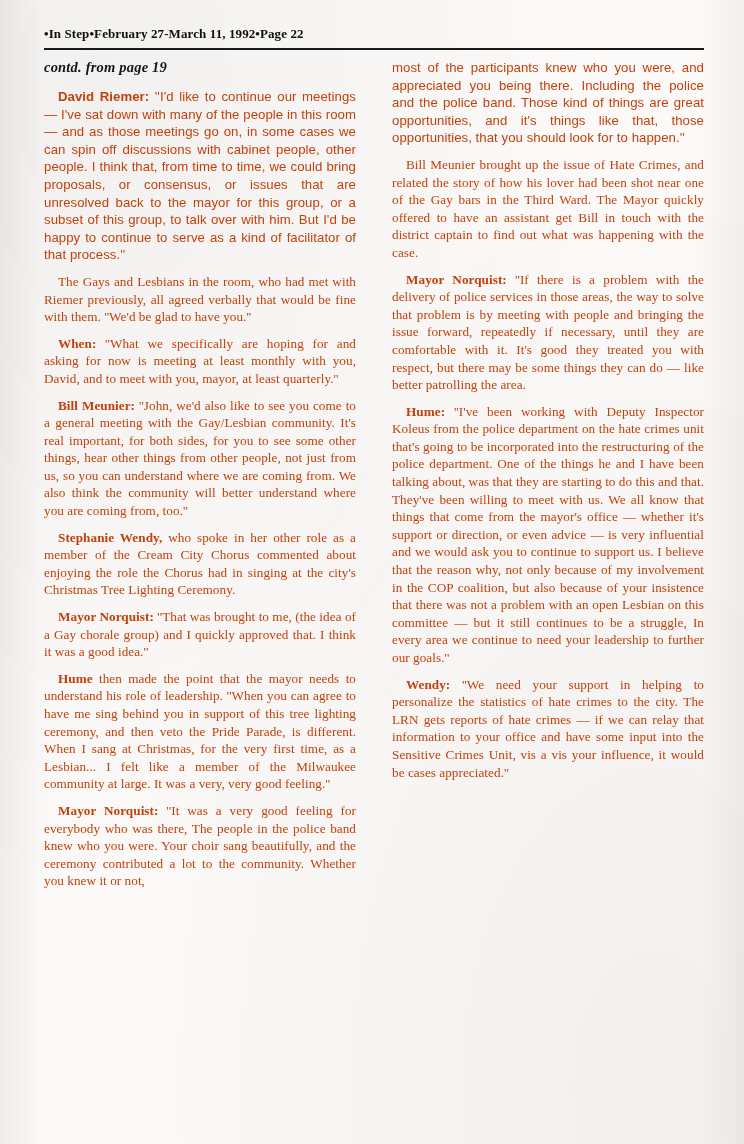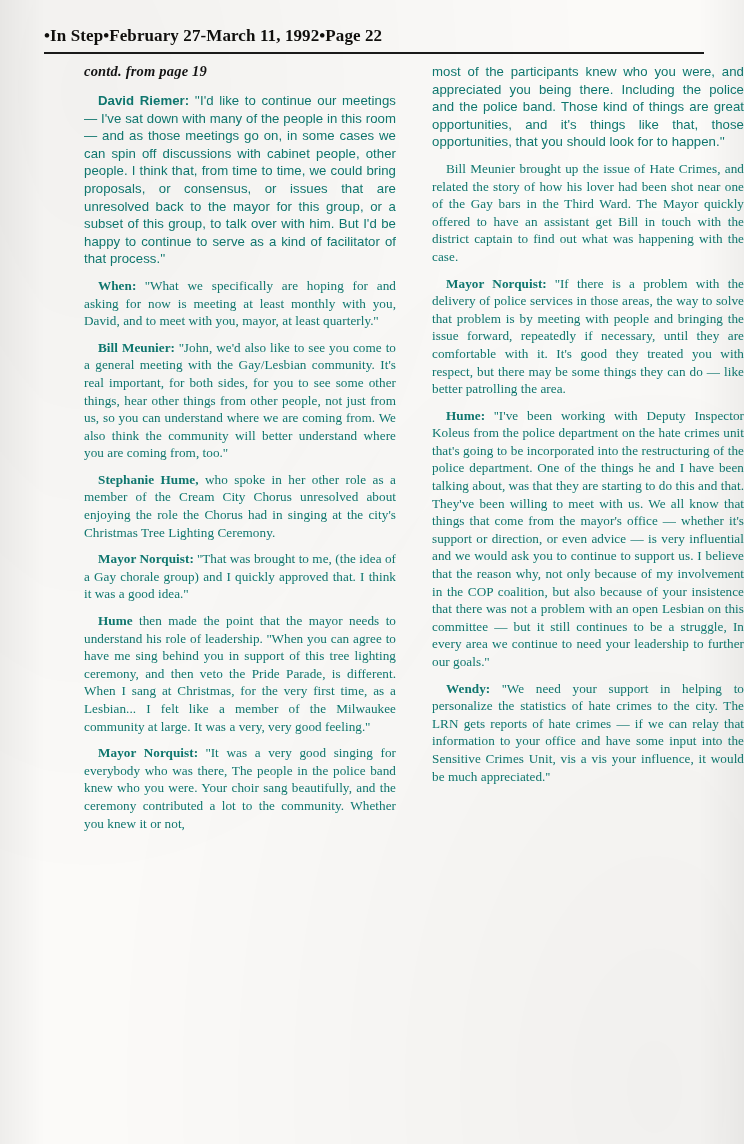--- a/index.html
+++ b/index.html
@@ -37,58 +37,57 @@
   .content {
     position: absolute;
     left: 44px;
     top: 26px;
     width: 660px;
     height: 1100px;
   }
   .masthead {
     font-family: "Liberation Serif", serif;
     font-weight: bold;
-    font-size: 17px;
+    font-size: 13px;
     letter-spacing: 0.1px;
     color: #100f0d;
     margin: 0 0 6px 0;
     white-space: nowrap;
   }
   .rule {
     height: 2px;
     background: #1a1a1a;
     width: 660px;
     margin-bottom: 9px;
   }
   .columns {
     display: flex;
     gap: 36px;
     width: 660px;
-    margin-left: 40px;
   }
   .col {
     width: 312px;
   }
   .contd {
     font-family: "Liberation Serif", serif;
     font-style: italic;
     font-weight: bold;
     font-size: 14.5px;
     margin: 0 0 12px 0;
     letter-spacing: 0.2px;
   }
   p.para {
     margin: 0 0 0 0;
     font-family: "Liberation Sans", sans-serif;
     font-size: 13.2px;
     line-height: 17.6px;
     text-align: justify;
     text-justify: inter-word;
     letter-spacing: 0.05px;
-    color: #0f766e;
+    color: #c2410c;
     text-indent: 0;
   }
   p.para + p.para {
     margin-top: 9px;
     font-family: Liberation Serif, serif;
   }
   p.para.indent {
     text-indent: 14px;
   }
   .spk {
@@ -103,34 +102,35 @@
 
     <div class="masthead">•In Step•February 27-March 11, 1992•Page 22</div>
     <div class="rule"></div>
 
     <div class="columns">
 
       <div class="col">
         <div class="contd">contd. from page 19</div>
         <div class="col-body">
             <p class="para indent"><span class="spk">David Riemer:</span><span> ''I'd like to continue our meetings — I've sat down with many of the people in this room — and as those meetings go on, in some cases we can spin off discussions with cabinet people, other people. I think that, from time to time, we could bring proposals, or consensus, or issues that are unresolved back to the mayor for this group, or a subset of this group, to talk over with him. But I'd be happy to continue to serve as a kind of facilitator of that process.''</span></p>
+            <p class="para indent"><span>The Gays and Lesbians in the room, who had met with Riemer previously, all agreed verbally that would be fine with them. ''We'd be glad to have you.''</span></p>
             <p class="para indent"><span class="spk">When:</span><span> ''What we specifically are hoping for and asking for now is meeting at least monthly with you, David, and to meet with you, mayor, at least quarterly.''</span></p>
             <p class="para indent"><span class="spk">Bill Meunier:</span><span> ''John, we'd also like to see you come to a general meeting with the Gay/Lesbian community. It's real important, for both sides, for you to see some other things, hear other things from other people, not just from us, so you can understand where we are coming from. We also think the community will better understand where you are coming from, too.''</span></p>
-            <p class="para indent"><span class="spk">Stephanie Hume,</span><span> who spoke in her other role as a member of the Cream City Chorus unresolved about enjoying the role the Chorus had in singing at the city's Christmas Tree Lighting Ceremony.</span></p>
+            <p class="para indent"><span class="spk">Stephanie Wendy,</span><span> who spoke in her other role as a member of the Cream City Chorus commented about enjoying the role the Chorus had in singing at the city's Christmas Tree Lighting Ceremony.</span></p>
             <p class="para indent"><span class="spk">Mayor Norquist:</span><span> ''That was brought to me, (the idea of a Gay chorale group) and I quickly approved that. I think it was a good idea.''</span></p>
             <p class="para indent"><span class="spk">Hume</span><span> then made the point that the mayor needs to understand his role of leadership. ''When you can agree to have me sing behind you in support of this tree lighting ceremony, and then veto the Pride Parade, is different. When I sang at Christmas, for the very first time, as a Lesbian... I felt like a member of the Milwaukee community at large. It was a very, very good feeling.''</span></p>
-            <p class="para indent"><span class="spk">Mayor Norquist:</span><span> ''It was a very good singing for everybody who was there, The people in the police band knew who you were. Your choir sang beautifully, and the ceremony contributed a lot to the community. Whether you knew it or not,</span></p>
+            <p class="para indent"><span class="spk">Mayor Norquist:</span><span> ''It was a very good feeling for everybody who was there, The people in the police band knew who you were. Your choir sang beautifully, and the ceremony contributed a lot to the community. Whether you knew it or not,</span></p>
           </div>
       </div>
 
       <div class="col">
         <div class="col-body">
             <p class="para"><span>most of the participants knew who you were, and appreciated you being there. Including the police and the police band. Those kind of things are great opportunities, and it's things like that, those opportunities, that you should look for to happen.''</span></p>
             <p class="para indent"><span>Bill Meunier brought up the issue of Hate Crimes, and related the story of how his lover had been shot near one of the Gay bars in the Third Ward. The Mayor quickly offered to have an assistant get Bill in touch with the district captain to find out what was happening with the case.</span></p>
             <p class="para indent"><span class="spk">Mayor Norquist:</span><span> ''If there is a problem with the delivery of police services in those areas, the way to solve that problem is by meeting with people and bringing the issue forward, repeatedly if necessary, until they are comfortable with it. It's good they treated you with respect, but there may be some things they can do — like better patrolling the area.</span></p>
             <p class="para indent"><span class="spk">Hume:</span><span> ''I've been working with Deputy Inspector Koleus from the police department on the hate crimes unit that's going to be incorporated into the restructuring of the police department. One of the things he and I have been talking about, was that they are starting to do this and that. They've been willing to meet with us. We all know that things that come from the mayor's office — whether it's support or direction, or even advice — is very influential and we would ask you to continue to support us. I believe that the reason why, not only because of my involvement in the COP coalition, but also because of your insistence that there was not a problem with an open Lesbian on this committee — but it still continues to be a struggle, In every area we continue to need your leadership to further our goals.''</span></p>
-            <p class="para indent"><span class="spk">Wendy:</span><span> ''We need your support in helping to personalize the statistics of hate crimes to the city. The LRN gets reports of hate crimes — if we can relay that information to your office and have some input into the Sensitive Crimes Unit, vis a vis your influence, it would be much appreciated.''</span></p>
+            <p class="para indent"><span class="spk">Wendy:</span><span> ''We need your support in helping to personalize the statistics of hate crimes to the city. The LRN gets reports of hate crimes — if we can relay that information to your office and have some input into the Sensitive Crimes Unit, vis a vis your influence, it would be cases appreciated.''</span></p>
           </div>
       </div>
 
     </div>
   </div>
 </div>
 
 </body></html>

